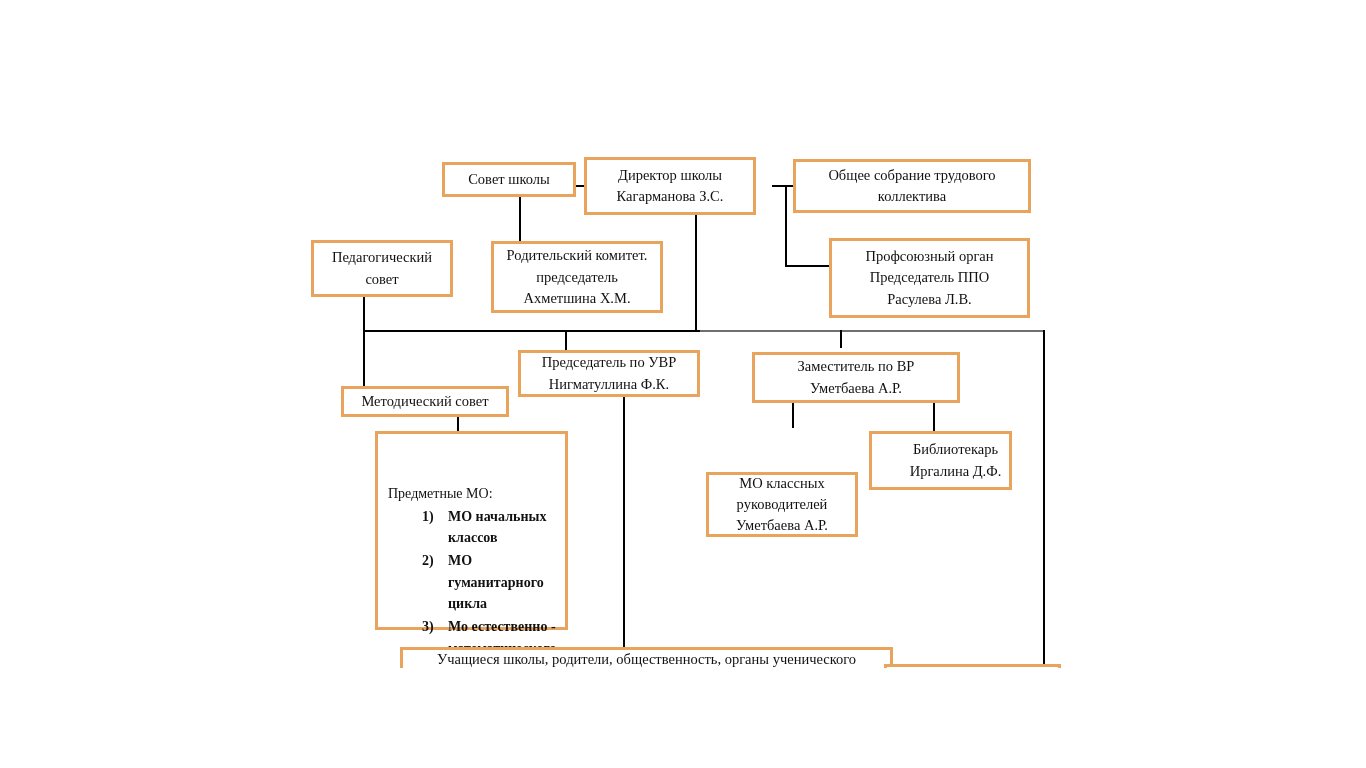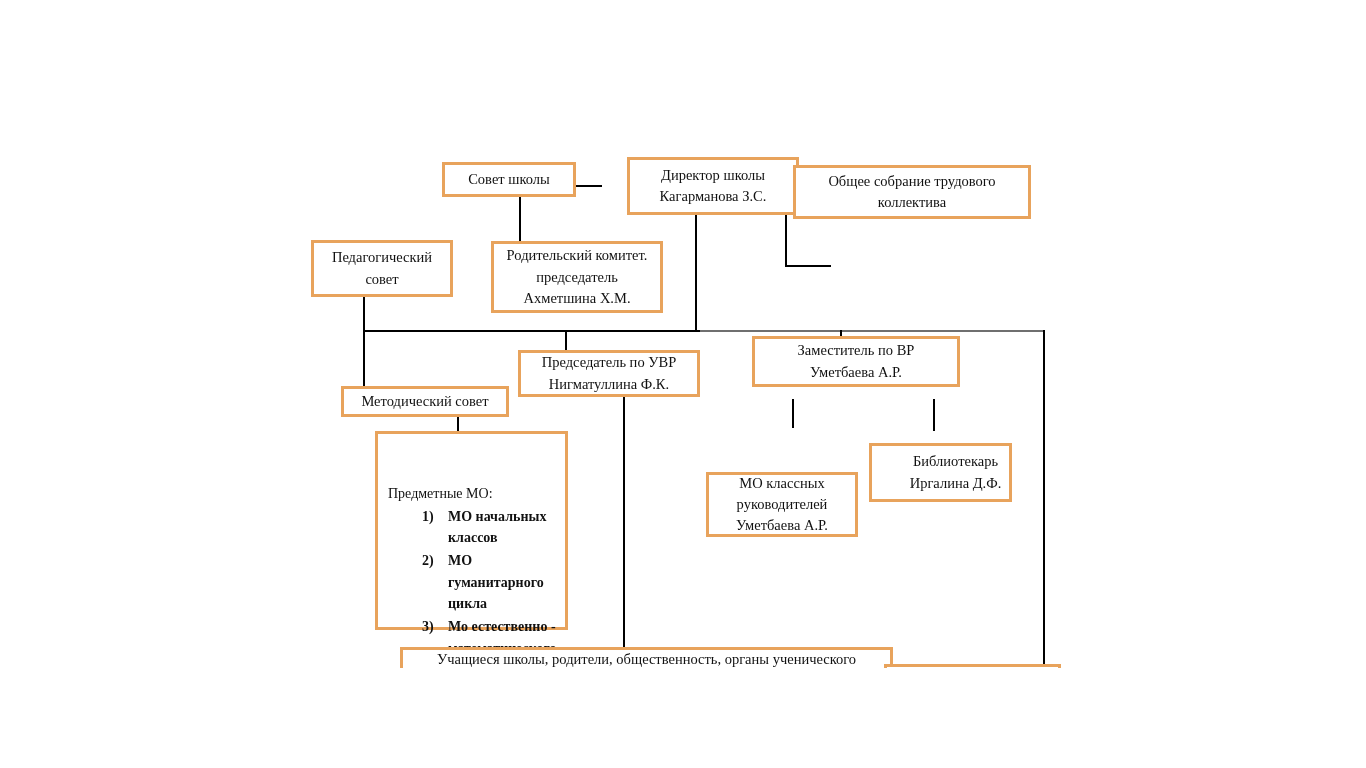--- a/index.html
+++ b/index.html
@@ -130,48 +130,53 @@
   <div class="conn v" style="left:792px; top:399px; height:29px;"></div>
 
   <div class="conn v" style="left:933px; top:399px; height:32px;"></div>
 
   <div class="baseline" style="left:323px; top:702px; width:762px;"></div>
 
   <div class="node" style="left:442px; top:162px; width:134px; height:35px;">
     <span class="txt">Совет школы</span>
   </div>
 
-  <div class="node" style="left:627px; top:157px; width:172px; height:58px;">
+  <div class="node" style="left:584px; top:157px; width:172px; height:58px;">
     <span class="txt">Директор школы
 Кагарманова З.С.</span>
   </div>
 
-  <div class="node" style="left:793px; top:165px; width:238px; height:54px;justify-content:center;">
+  <div class="node" style="left:793px; top:159px; width:238px; height:54px;justify-content:center;">
     <span class="txt">Общее собрание трудового
 коллектива</span>
   </div>
 
   <div class="node" style="left:311px; top:240px; width:142px; height:57px;">
     <span class="txt">Педагогический
 совет</span>
   </div>
 
   <div class="node" style="left:483px; top:241px; width:172px; height:72px;margin-left:8px;">
     <span class="txt">Родительский комитет.
 председатель
 Ахметшина Х.М.</span>
   </div>
 
+  <div class="node" style="left:829px; top:238px; width:201px; height:80px;">
+    <span class="txt">Профсоюзный орган
+Председатель ППО
+Расулева Л.В.</span>
+  </div>
 
   <div class="node" style="left:518px; top:350px; width:182px; height:47px;">
     <span class="txt">Председатель по УВР
 Нигматуллина Ф.К.</span>
   </div>
 
-  <div class="node" style="left:752px; top:336px; width:208px; height:51px;">
+  <div class="node" style="left:752px; top:352px; width:208px; height:51px;">
     <span class="txt">Заместитель по ВР
 Уметбаева А.Р.</span>
   </div>
 
   <div class="node" style="left:341px; top:386px; width:168px; height:31px;">
     <span class="txt">Методический совет</span>
   </div>
 
   <div class="list-node" style="left:375px; top:431px; width:193px; height:199px;">
     <span class="list-title">Предметные МО:</span>
@@ -181,21 +186,21 @@
       <li>Мо естественно - математического цикла</li>
     </ol>
   </div>
 
   <div class="node" style="left:706px; top:444px; width:152px; height:65px;margin-top:28px;">
     <span class="txt">МО классных
 руководителей
 Уметбаева А.Р.</span>
   </div>
 
-  <div class="node" style="left:869px; top:443px; width:143px; height:59px;padding-left:36px;">
+  <div class="node" style="left:869px; top:431px; width:143px; height:59px;padding-left:36px;">
     <span class="txt">Библиотекарь
 Иргалина Д.Ф.</span>
   </div>
 
   <div class="node" style="left:400px; top:647px; width:493px; height:50px;align-items:flex-end;">
     <span class="txt">Учащиеся школы, родители, общественность, органы ученического
 самоуправления</span>
   </div>
 
   <div class="node" style="left:884px; top:664px; width:177px; height:35px;">

